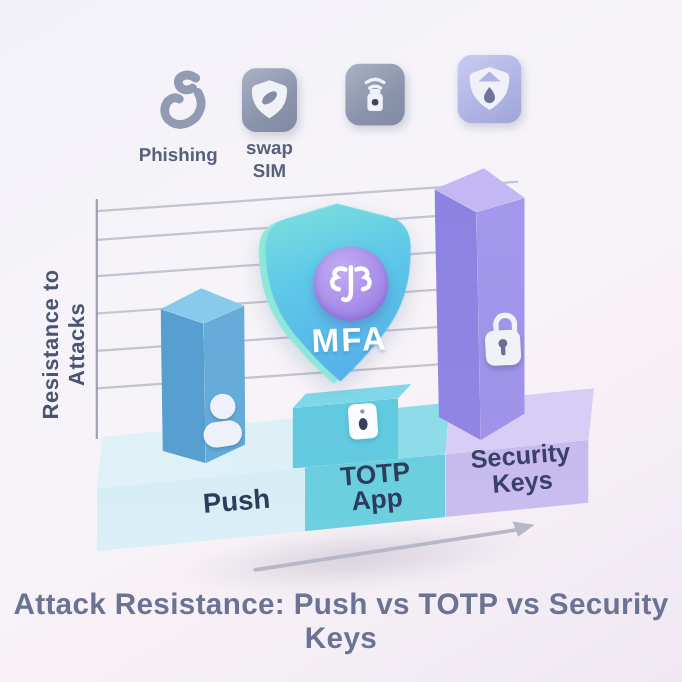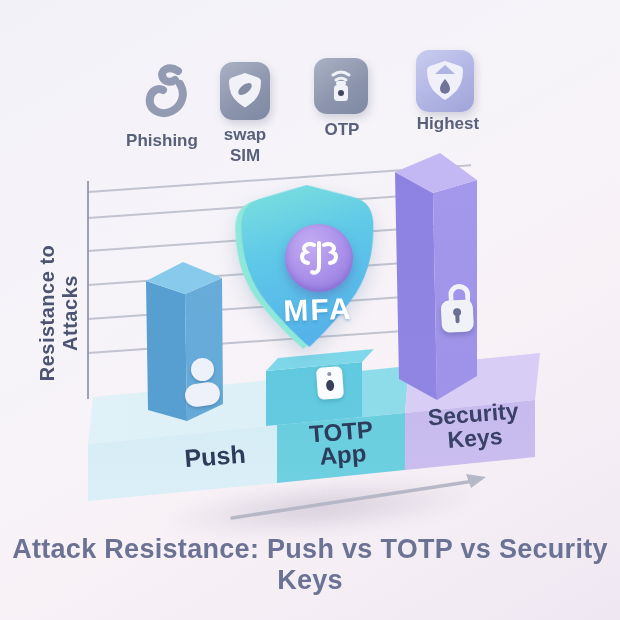--- a/index.html
+++ b/index.html
@@ -100,33 +100,28 @@
         <g fill="none" stroke="#f0f2f8" stroke-width="3" stroke-linecap="round">
           <path d="M9,8 Q17,2 25,8"></path>
           <path d="M12,13 Q17,9.5 22,13"></path>
         </g>
         <rect x="12" y="14" width="10" height="4.5" rx="2.2" fill="#f0f2f8"></rect>
         <rect x="10" y="18" width="14" height="16" rx="3.5" fill="#f0f2f8"></rect>
         <circle cx="17" cy="26" r="3" fill="#3f465e"></circle>
       </svg>
     </div>
     <div class="threat-label" style="left:282px;top:119px;width:120px;">
-      <div>OTP</div>
     </div>
 
     <div class="tile tile-lav" style="left:416px;top:50px;width:58px;height:62px;">
       <svg width="38" height="44" viewBox="0 0 38 44">
         <path d="M19,2 L34,7 Q37,8 37,12 Q37,27 27,35 Q22.5,39 19,41 Q15.5,39 11,35 Q1,27 1,12 Q1,8 4,7 Z" fill="#eff0fa"></path>
         <path d="M19,6 L29,15 L9,15 Z" fill="#b0b4e4"></path>
         <path d="M19,20 C22.5,24.5 24,27 24,29.8 A5,5 0 1 1 14,29.8 C14,27 15.5,24.5 19,20 Z" fill="#6f7498"></path>
       </svg>
-    </div>
-    <div class="threat-label" style="left:398px;top:113px;width:100px;">
-      <div>Highest</div>
-        <div></div>
     </div>
   </div>
 
   <div class="axis-line"></div>
   <div class="gridline" style="top:191px;"></div>
   <div class="gridline" style="top:217px;"></div>
   <div class="gridline" style="top:250px;"></div>
   <div class="gridline" style="top:284px;"></div>
   <div class="gridline" style="top:318px;"></div>
   <div class="gridline" style="top:352px;"></div>

